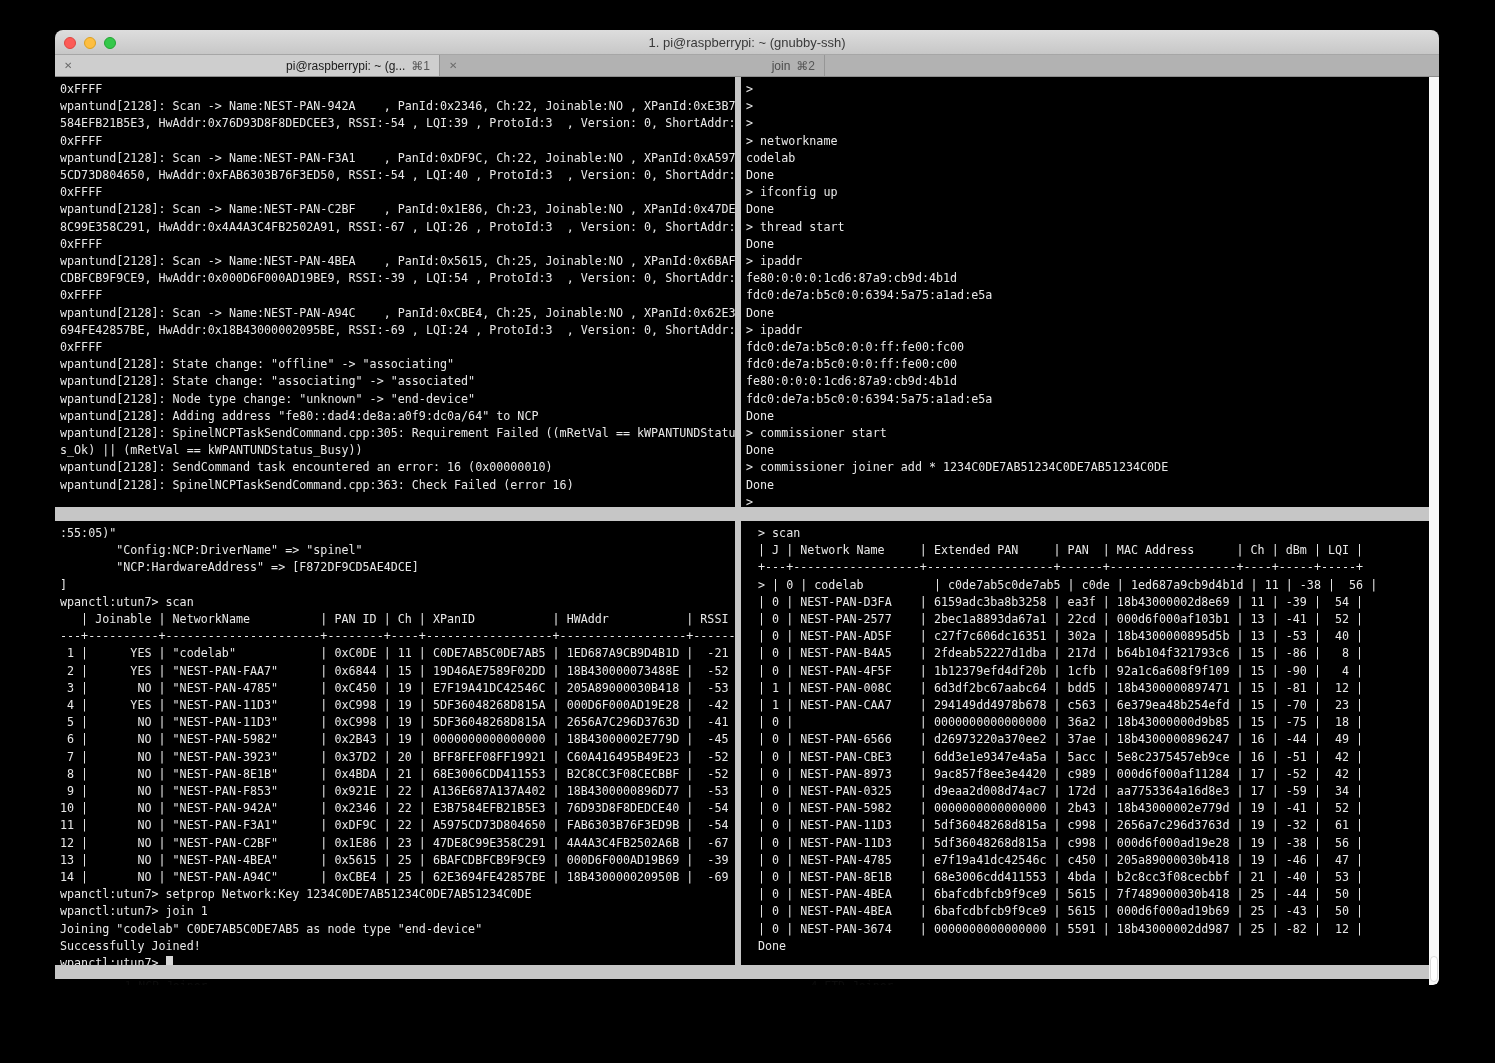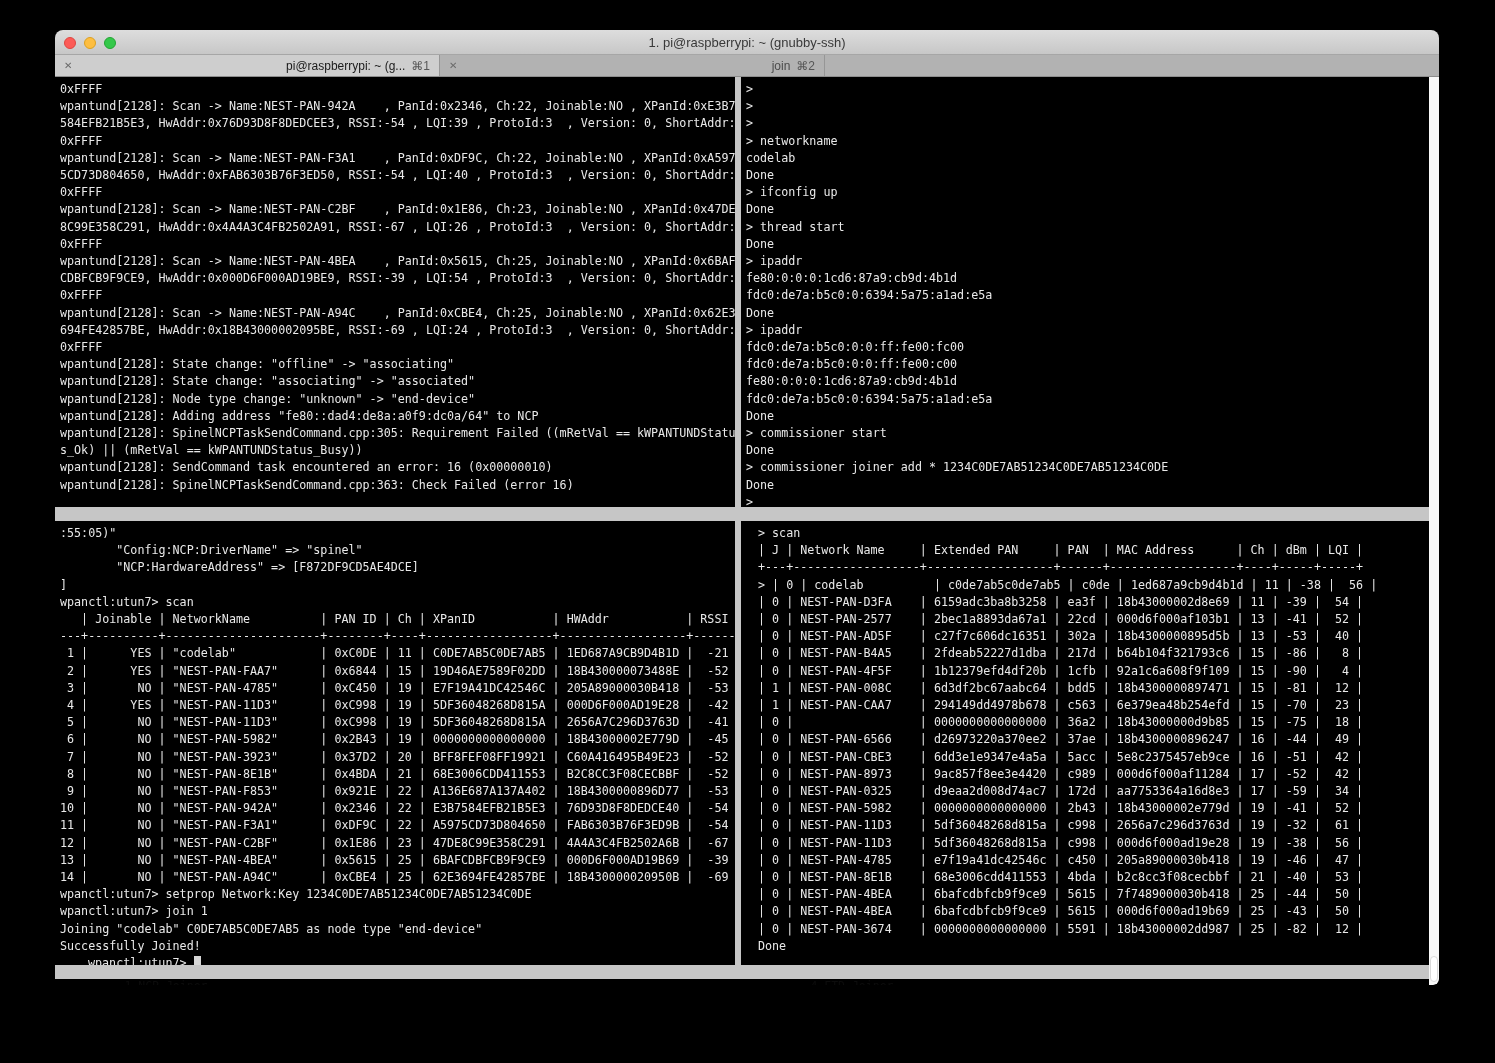--- a/index.html
+++ b/index.html
@@ -29,21 +29,21 @@
   .terminal { position:absolute; left:0; top:47px; width:1384px; height:908px; background:#000; }
   .vsep { position:absolute; left:680px; top:0; width:6px; height:902px; background:#c6c6c6; }
   .pane { position:absolute; overflow:hidden; background:#000; }
   .pane-tl { left:0;   top:0;     width:680px; height:430px; }
   .pane-tr { left:686px; top:0;   width:688px; height:430px; }
   .pane-bl { left:0;   top:444px; width:680px; height:444px; }
   .pane-br { left:686px; top:444px; width:688px; height:492px;margin-left:12px; }
   .pane-text, .prompt-line { margin:0; padding:4px 8px 0 5px; color:#e9e9e9;
             font-family:"DejaVu Sans Mono", monospace; font-size:11.7px; line-height:17.2px;
             white-space:pre; }
-  .prompt-line { padding-top:0;margin-left:28px; }
+  .prompt-line { padding-top:0; }
   .cursor { display:inline-block; width:7px; height:13px; background:#d6d6d6; margin-bottom:-2px; }
   .pane-status { position:absolute; height:14px; background:#c6c6c6; color:#0c0c0c;
                  font-family:"DejaVu Sans Mono", monospace; font-size:11.5px; line-height:14px;
                  padding-left:14px; white-space:pre; }
   .status-tl { left:0;     top:430px; width:686px; }
   .status-tr { left:686px; top:430px; width:688px; }
   .status-bl { left:0;     top:888px; width:686px; }
   .status-br { left:686px; top:888px; width:688px; }
   .scrollbar { position:absolute; left:1374px; top:0; width:10px; height:908px;
                background:#f8f8f8; border-radius:0 0 5px 0; }

